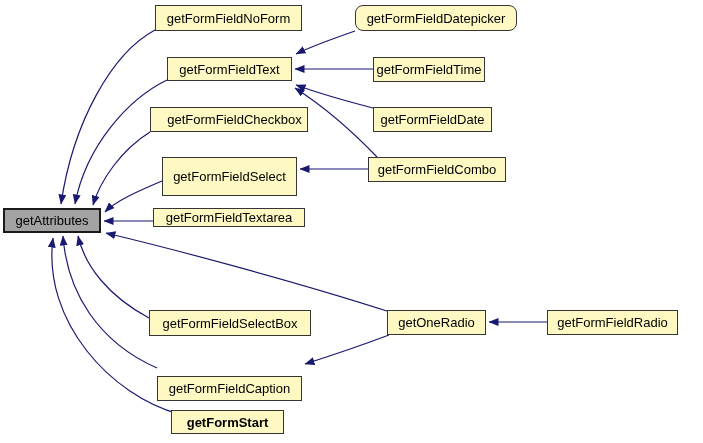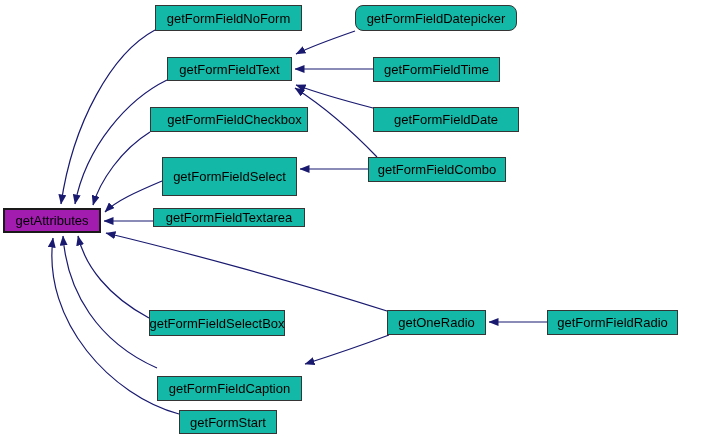--- a/index.html
+++ b/index.html
@@ -18,32 +18,32 @@
   }
   #edges-layer {
     position: absolute;
     left: 0; top: 0;
     width: 703px;
     height: 443px;
   }
   .graph-node {
     position: absolute;
     box-sizing: border-box;
-    background: #14b8a6;
+    background: #fef9c3;
     border: 1.5px solid #353535;
     color: #000000;
     font-size: 13px;
     display: flex;
     align-items: center;
     justify-content: center;
     white-space: nowrap;
     cursor: pointer;
   }
   .graph-node.highlighted {
-    background: #a21caf;
+    background: #a3a3a3;
     border: 2px solid #1a1a1a;
     cursor: default;
   }
   .edge-path {
     fill: none;
     stroke-width: 1.2px;
   }
 </style>
 </head>
 <body>
@@ -75,22 +75,22 @@
       </g>
   </svg>
   <div id="nodes-layer">
       <div class="graph-node highlighted" style="left: 3px; top: 208px; width: 98px; height: 25px;">getAttributes</div>
       <div class="graph-node" style="left: 155px; top: 5px; width: 147px; height: 26px;">getFormFieldNoForm</div>
       <div class="graph-node" style="left: 167px; top: 57px; width: 125px; height: 24px;">getFormFieldText</div>
       <div class="graph-node" style="left: 150px; top: 107px; width: 158px; height: 25px; padding-left: 11px;">getFormFieldCheckbox</div>
       <div class="graph-node" style="left: 162px; top: 157px; width: 135px; height: 39px;">getFormFieldSelect</div>
       <div class="graph-node" style="left: 153px; top: 208px; width: 152px; height: 19px;">getFormFieldTextarea</div>
       <div class="graph-node" style="left: 355px; top: 5px; width: 162px; height: 26px; border-radius: 8px;">getFormFieldDatepicker</div>
-      <div class="graph-node" style="left: 373px; top: 57px; width: 127px; height: 25px;">getFormFieldTime</div>
-      <div class="graph-node" style="left: 373px; top: 107px; width: 146px; height: 25px;">getFormFieldDate</div>
+      <div class="graph-node" style="left: 373px; top: 57px; width: 112px; height: 25px;">getFormFieldTime</div>
+      <div class="graph-node" style="left: 373px; top: 107px; width: 119px; height: 25px;">getFormFieldDate</div>
       <div class="graph-node" style="left: 368px; top: 157px; width: 138px; height: 25px; text-align: right;">getFormFieldCombo</div>
-      <div class="graph-node" style="left: 149px; top: 310px; width: 136px; height: 26px;">getFormFieldSelectBox</div>
+      <div class="graph-node" style="left: 149px; top: 310px; width: 162px; height: 26px;">getFormFieldSelectBox</div>
       <div class="graph-node" style="left: 387px; top: 310px; width: 99px; height: 25px;">getOneRadio</div>
       <div class="graph-node" style="left: 547px; top: 310px; width: 131px; height: 25px;">getFormFieldRadio</div>
       <div class="graph-node" style="left: 157px; top: 376px; width: 145px; height: 25px;">getFormFieldCaption</div>
-      <div class="graph-node" style="left: 179px; top: 410px; width: 98px; height: 24px;">getFormStart</div>
+      <div class="graph-node" style="left: 171px; top: 410px; width: 113px; height: 24px; font-weight: bold;">getFormStart</div>
     </div>
 </div>
 
 </body></html>

